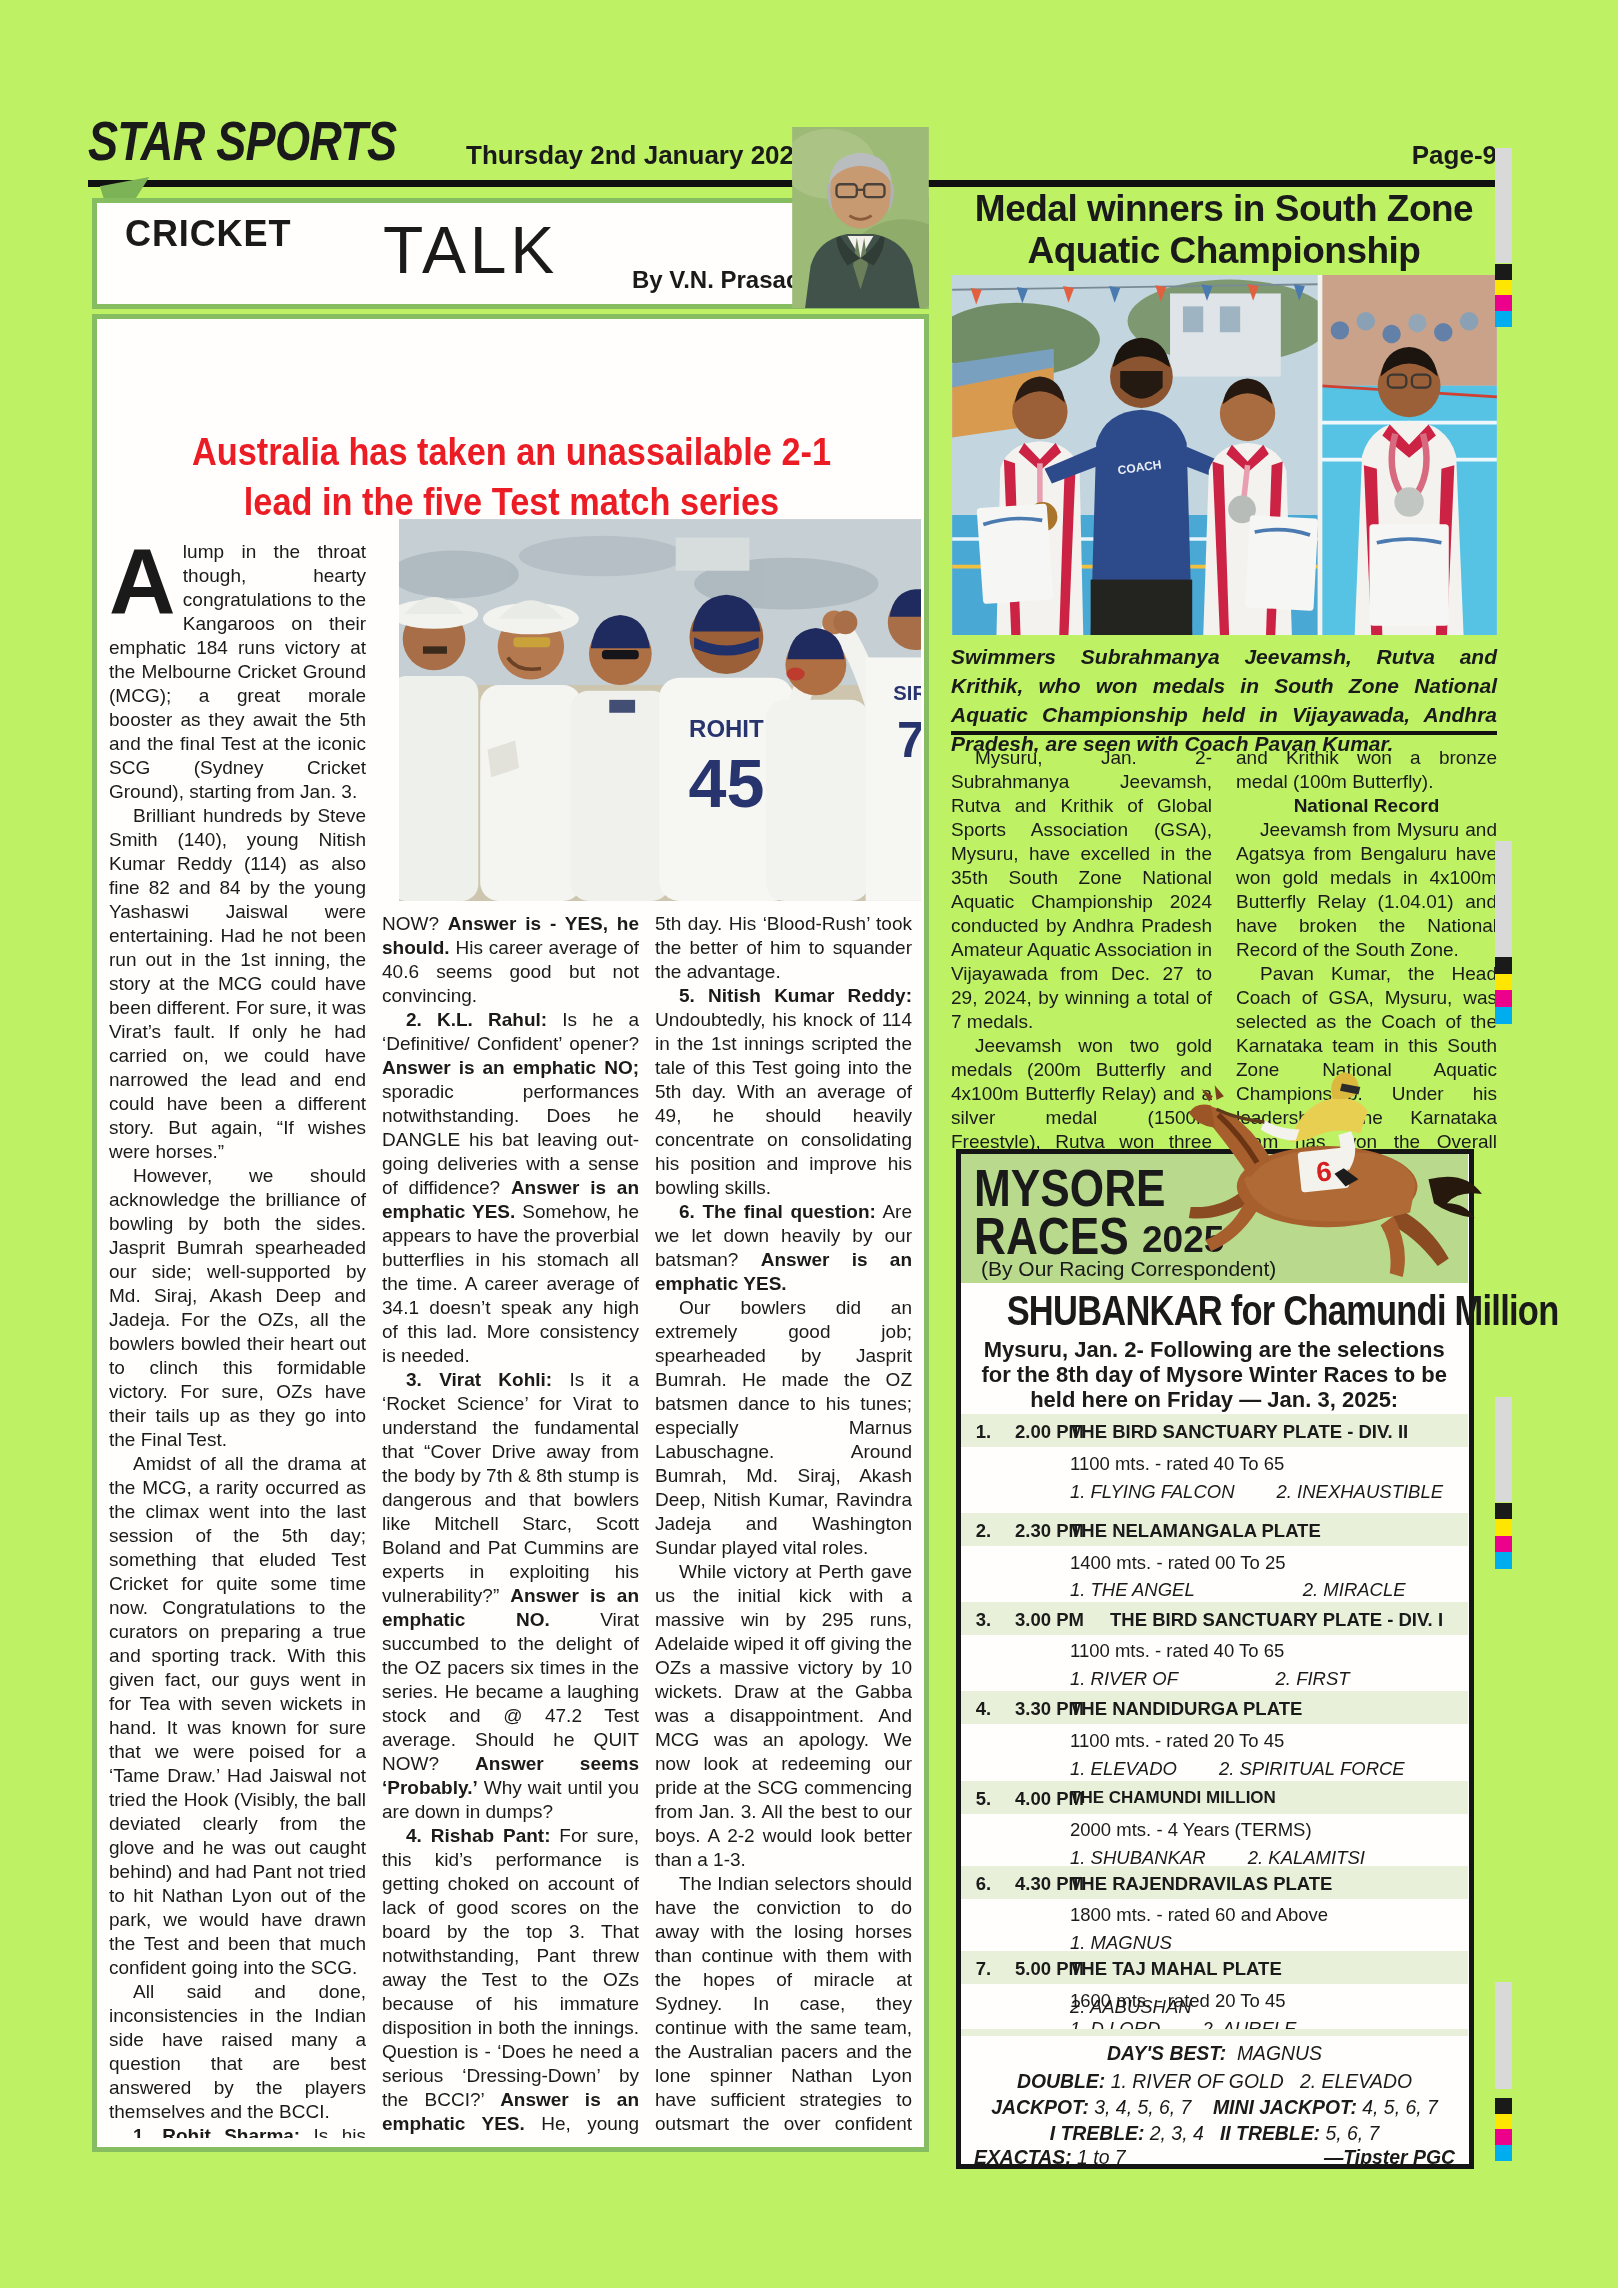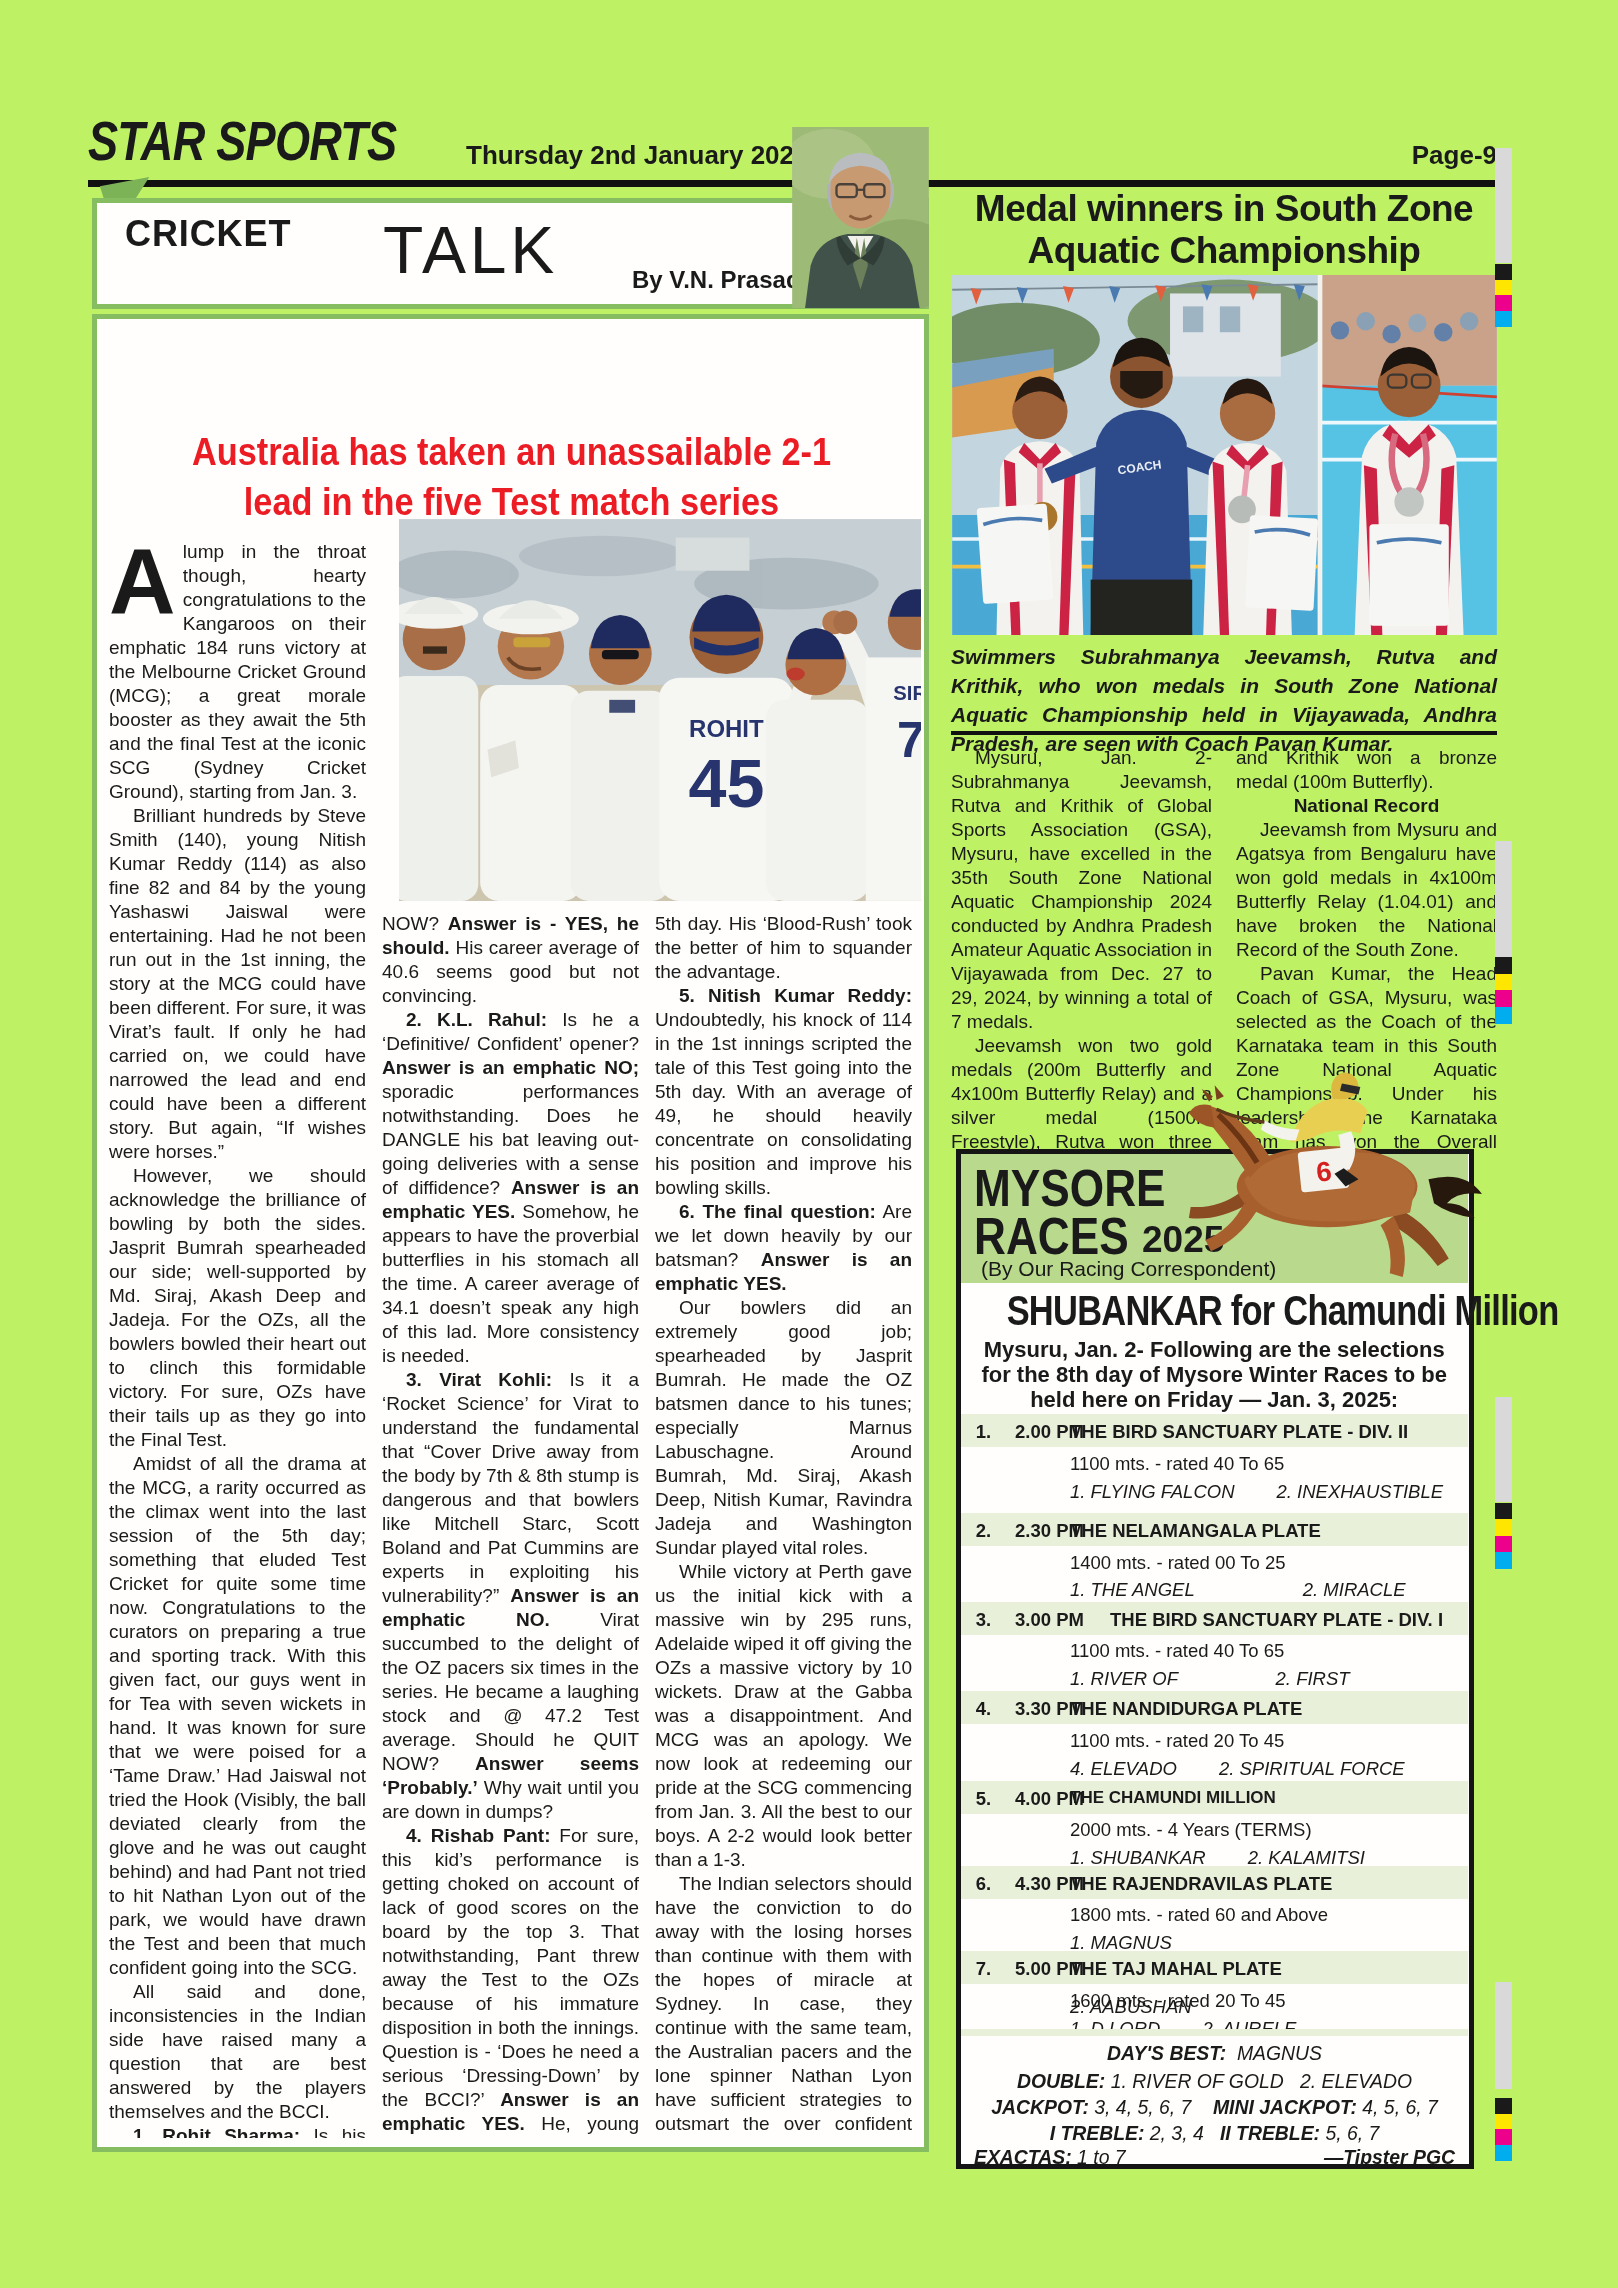--- a/index.html
+++ b/index.html
@@ -341,21 +341,21 @@
         <span>2. FIRST IMPRESSION</span>
     </div>
 
     <div class="abs race-head" style="left:0;top:537px;width:507px;">
       <span class="abs bd r19" style="left:14.8px;top:6.5px;">4.</span>
       <span class="abs bd r19" style="left:54px;top:6.5px;">3.30 PM</span>
       <span class="abs bd" style="left:109px;top:6.5px;font-size:18.5px;">THE NANDIDURGA PLATE</span>
     </div>
     <div class="abs r19" style="left:109px;top:576px;">1100 mts. -  rated 20 To 45</div>
     <div class="abs r19 it" style="left:109px;top:604px;display:flex;gap:42px;">
-      <span>4. ELEVADO</span>
+      <span>1. ELEVADO</span>
         <span>2. SPIRITUAL FORCE</span>
     </div>
 
     <div class="abs race-head" style="left:0;top:627px;width:507px;">
       <span class="abs bd r19" style="left:14.8px;top:6.5px;">5.</span>
       <span class="abs bd r19" style="left:54px;top:6.5px;">4.00 PM</span>
       <span class="abs bd" style="left:109px;top:6.5px;font-size:17px;">THE CHAMUNDI MILLION</span>
     </div>
     <div class="abs r19" style="left:109px;top:665px;">2000 mts. -  4 Years (TERMS)</div>
     <div class="abs r19 it" style="left:109px;top:693px;display:flex;gap:42px;">

